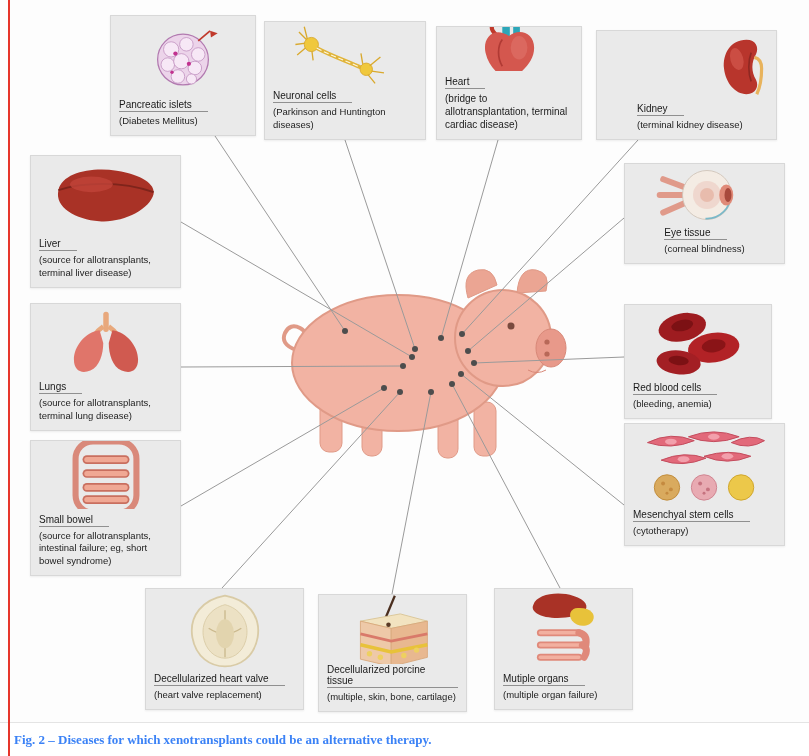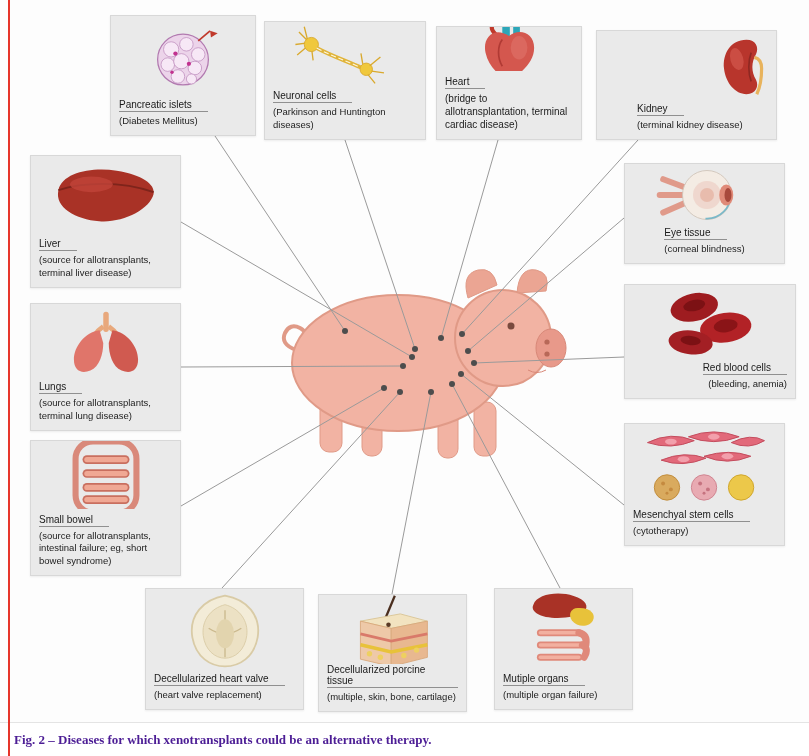--- a/index.html
+++ b/index.html
@@ -13,21 +13,21 @@
   .icon-wrap.right { justify-content:flex-end; padding-right:10px; }
   .text { padding:0 8px 8px 8px; }
   .title { font-size:10px; color:#1a1a1a; display:inline-block; border-bottom:1px solid #909090;
            padding:0 16px 1px 0; margin-bottom:3px; }
   .desc { font-size:9.5px; color:#222; line-height:1.3; }
   .desc.small { font-size:10px; }
   #connectors { position:absolute; left:0; top:0; z-index:3; pointer-events:none; }
   #pig { position:absolute; left:268px; top:258px; z-index:2; }
   .caption-bar { position:absolute; left:0; top:722px; width:100%; height:34px; background:#fff;
                  border-top:1px solid #e4e4e4; display:flex; align-items:center; padding-left:14px; z-index:5; }
-  .caption { font-family:"Liberation Serif", serif; font-weight:bold; font-size:13px; color:#4c1d95; }
+  .caption { font-family:"Liberation Serif", serif; font-weight:bold; font-size:13px; color:#3b82f6; }
 </style>
 </head>
 <body>
 
 <div id="canvas">
 
   <div class="accent-line"></div>
 
   <svg id="pig" width="300" height="205" viewBox="0 0 300 205">
     <path d="M28 92 q-16 -6 -11 -17 q5 -10 15 -5 q8 4 4 12" fill="none" stroke="#e09a87" stroke-width="4" stroke-linecap="round"></path>
@@ -225,21 +225,21 @@
         <ellipse cx="80" cy="32" rx="8" ry="12" fill="#e08a78"></ellipse>
         <ellipse cx="82" cy="32" rx="4" ry="8" fill="#a8493c"></ellipse>
       </svg>
     </div>
     <div class="text">
       <span class="title">Eye tissue</span>
       <div class="desc">(corneal blindness)</div>
     </div>
   </div>
 
-  <div class="card" style="left:624px;top:284px;width:172px;height:115px;text-align:right;">
+  <div class="card" style="left:624px;top:304px;width:148px;height:115px;">
     <div class="icon-wrap">
       <svg width="112" height="72" viewBox="0 0 110 78">
         <ellipse cx="38" cy="22" rx="26" ry="15" fill="#9e1c20" transform="rotate(-12 38 22)"></ellipse>
         <ellipse cx="38" cy="20" rx="12" ry="6" fill="#7c1114" transform="rotate(-12 38 20)"></ellipse>
         <ellipse cx="72" cy="44" rx="28" ry="16" fill="#b22226" transform="rotate(-8 72 44)"></ellipse>
         <ellipse cx="72" cy="42" rx="13" ry="7" fill="#8a1417" transform="rotate(-8 72 42)"></ellipse>
         <ellipse cx="34" cy="60" rx="24" ry="13" fill="#a31f24" transform="rotate(6 34 60)"></ellipse>
         <ellipse cx="34" cy="58" rx="11" ry="5" fill="#7c1114" transform="rotate(6 34 58)"></ellipse>
       </svg>
     </div>

